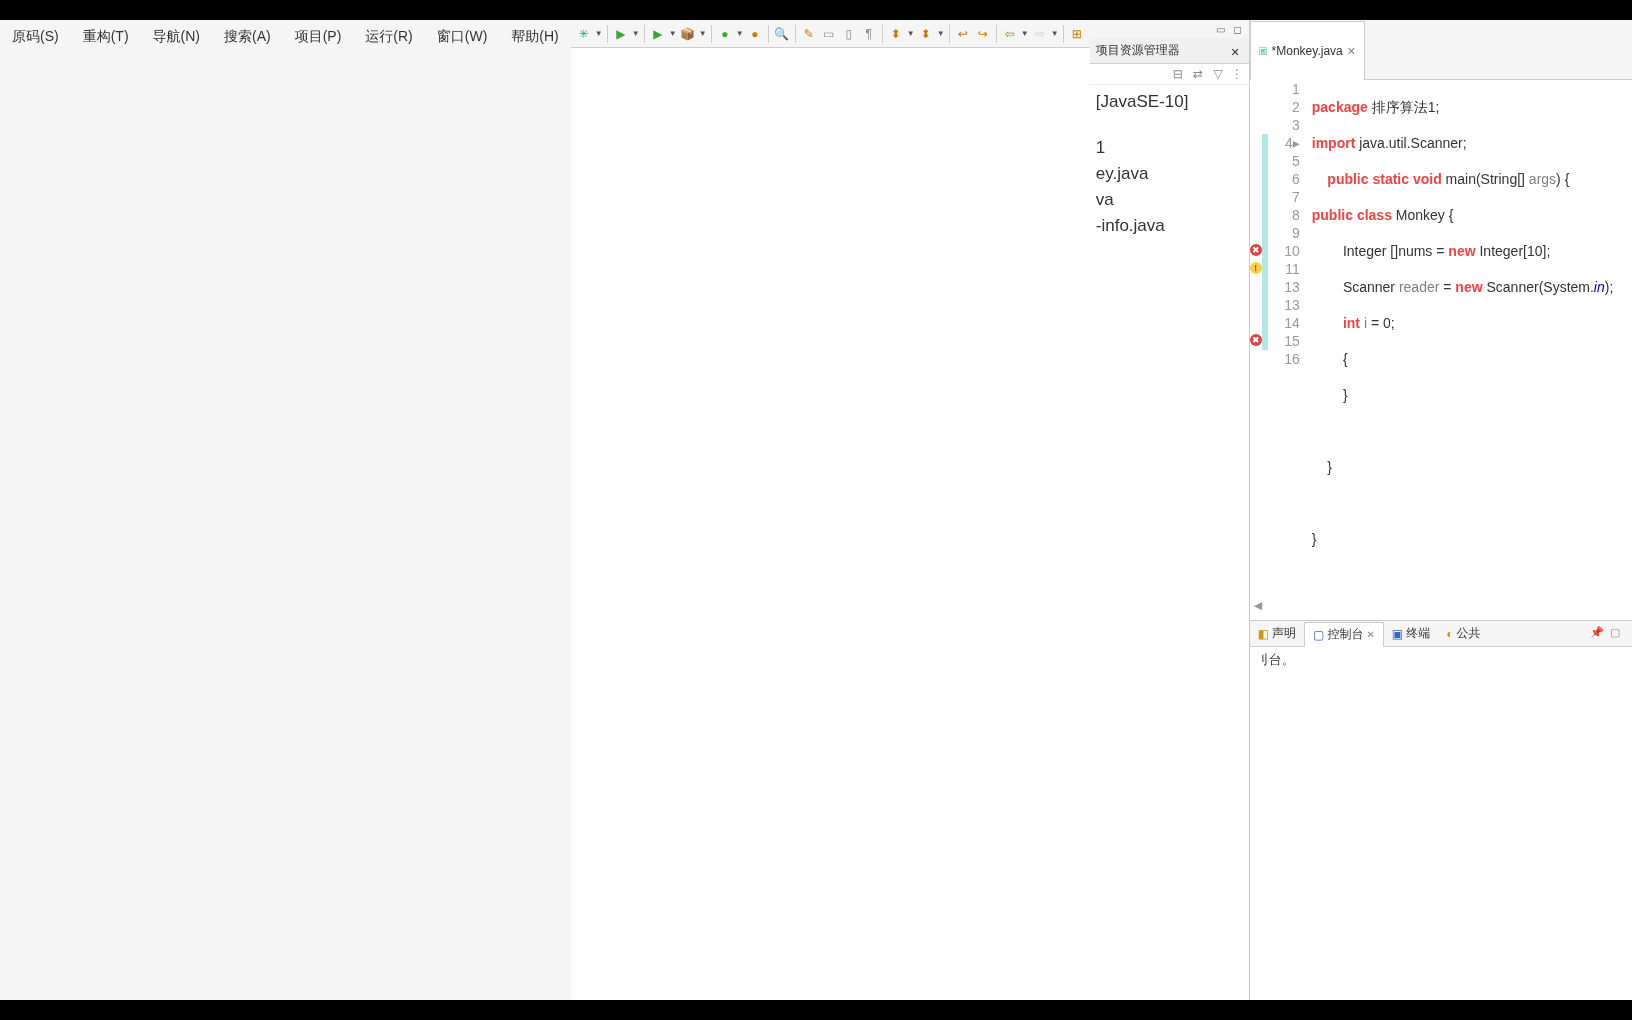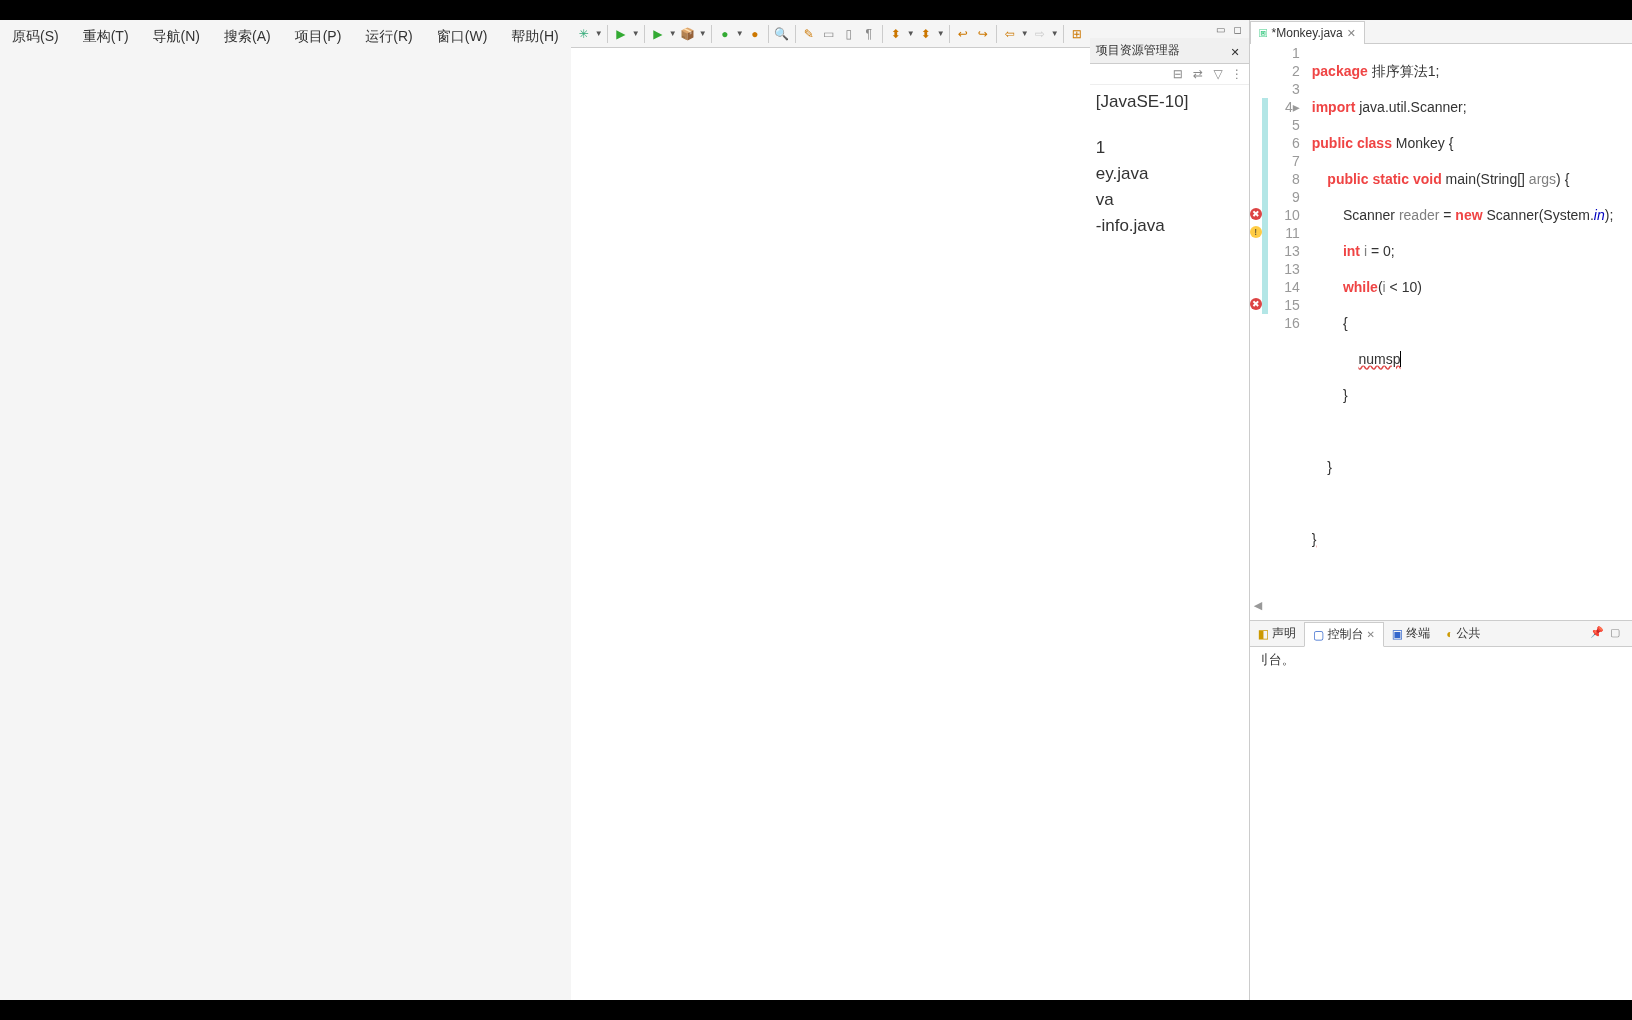--- a/index.html
+++ b/index.html
@@ -208,27 +208,26 @@
           <div class="gutter-line">11</div>
           <div class="gutter-line">13</div>
           <div class="gutter-line">13</div>
           <div class="gutter-line">14</div>
           <div class="gutter-line">15</div>
           <div class="gutter-line">16</div>
         </div>
         <div class="code-area">
 <div class="code-line"><span class="kw">package</span> 排序算法1;</div>
 <div class="code-line"><span class="kw">import</span> java.util.Scanner;</div>
+<div class="code-line">    <span class="kw">public</span> <span class="kw">static</span> <span class="kw">void</span> main(String[] <span class="param">args</span>) {</div>
 <div class="code-line"><span class="kw">public</span> <span class="kw">class</span> Monkey {</div>
-<div class="code-line">    <span class="kw">public</span> <span class="kw">static</span> <span class="kw">void</span> main(String[] <span class="param">args</span>) {</div>
+<div class="code-line">        Integer []nums = <span class="kw">new</span> Integer[10];</div>
 <div class="code-line">        Scanner <span class="param">reader</span> = <span class="kw">new</span> Scanner(System.<span class="static-kw">in</span>);</div>
 <div class="code-line">        <span class="kw">int</span> <span class="param">i</span> = 0;</div>
-<div class="code-line">        <span class="kw">while</span>(<span class="param">i</span> &lt; 10)</div>
 <div class="code-line">        {</div>
-<div class="code-line">            <span class="err-underline">numsp</span><span class="cursor"></span></div>
 <div class="code-line">        }</div>
 <div class="code-line"></div>
 <div class="code-line">    }</div>
 <div class="code-line"></div>
 <div class="code-line"><span class="err-underline">}</span></div>
 <div class="code-line"></div>
         </div>
         <div class="scroll-hint">◀</div>
       </div>
 

